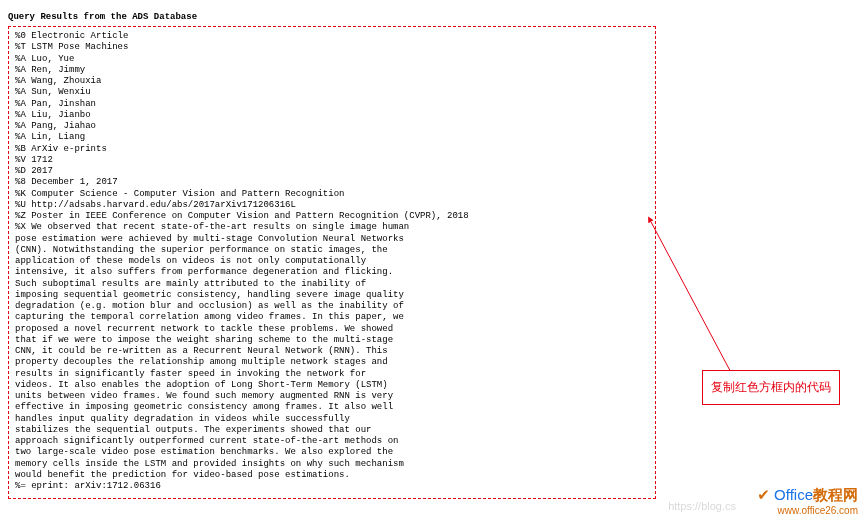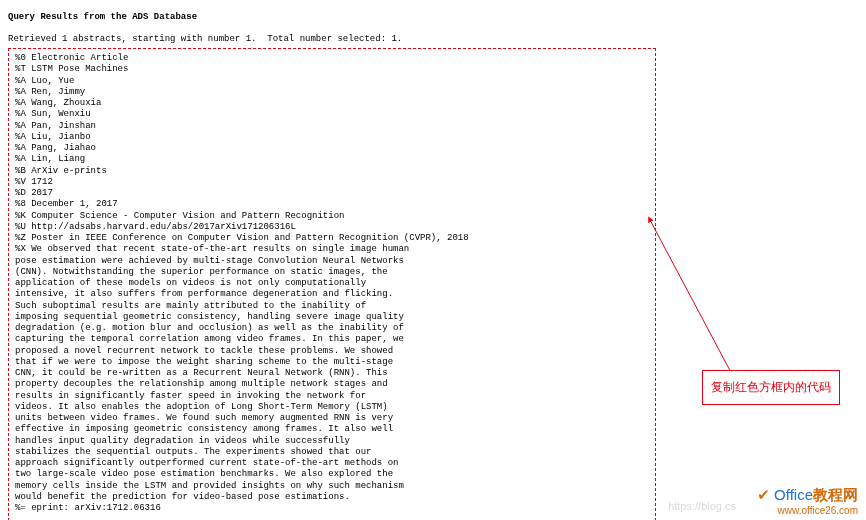--- a/index.html
+++ b/index.html
@@ -80,21 +80,20 @@
   .logo-sub {
     font-size: 10px;
     color: #d46b08;
   }
 </style>
 </head>
 <body>
 
 <div class="header">
   <div class="title">Query Results from the ADS Database</div>
-  <div class="retrieved">Retrieved 1 abstracts, starting with number 1.  Total number selected: 1.</div>
 </div>
 
 <div class="red-box" id="record-box"><span class="line">%0 Electronic Article</span><span class="line">%T LSTM Pose Machines</span><span class="line">%A Luo, Yue</span><span class="line">%A Ren, Jimmy</span><span class="line">%A Wang, Zhouxia</span><span class="line">%A Sun, Wenxiu</span><span class="line">%A Pan, Jinshan</span><span class="line">%A Liu, Jianbo</span><span class="line">%A Pang, Jiahao</span><span class="line">%A Lin, Liang</span><span class="line">%B ArXiv e-prints</span><span class="line">%V 1712</span><span class="line">%D 2017</span><span class="line">%8 December 1, 2017</span><span class="line">%K Computer Science - Computer Vision and Pattern Recognition</span><span class="line">%U http://adsabs.harvard.edu/abs/2017arXiv171206316L</span><span class="line">%Z Poster in IEEE Conference on Computer Vision and Pattern Recognition (CVPR), 2018</span><span class="line">%X We observed that recent state-of-the-art results on single image human</span><span class="line">pose estimation were achieved by multi-stage Convolution Neural Networks</span><span class="line">(CNN). Notwithstanding the superior performance on static images, the</span><span class="line">application of these models on videos is not only computationally</span><span class="line">intensive, it also suffers from performance degeneration and flicking.</span><span class="line">Such suboptimal results are mainly attributed to the inability of</span><span class="line">imposing sequential geometric consistency, handling severe image quality</span><span class="line">degradation (e.g. motion blur and occlusion) as well as the inability of</span><span class="line">capturing the temporal correlation among video frames. In this paper, we</span><span class="line">proposed a novel recurrent network to tackle these problems. We showed</span><span class="line">that if we were to impose the weight sharing scheme to the multi-stage</span><span class="line">CNN, it could be re-written as a Recurrent Neural Network (RNN). This</span><span class="line">property decouples the relationship among multiple network stages and</span><span class="line">results in significantly faster speed in invoking the network for</span><span class="line">videos. It also enables the adoption of Long Short-Term Memory (LSTM)</span><span class="line">units between video frames. We found such memory augmented RNN is very</span><span class="line">effective in imposing geometric consistency among frames. It also well</span><span class="line">handles input quality degradation in videos while successfully</span><span class="line">stabilizes the sequential outputs. The experiments showed that our</span><span class="line">approach significantly outperformed current state-of-the-art methods on</span><span class="line">two large-scale video pose estimation benchmarks. We also explored the</span><span class="line">memory cells inside the LSTM and provided insights on why such mechanism</span><span class="line">would benefit the prediction for video-based pose estimations.</span><span class="line">%= eprint: arXiv:1712.06316</span></div>
 
 <svg class="arrow-svg" width="120" height="180">
   <defs>
     <marker id="arrowhead" markerWidth="8" markerHeight="8" refX="2" refY="3" orient="auto">
       <path d="M0,0 L6,3 L0,6 Z" fill="#e60012"></path>
     </marker>
   </defs>

